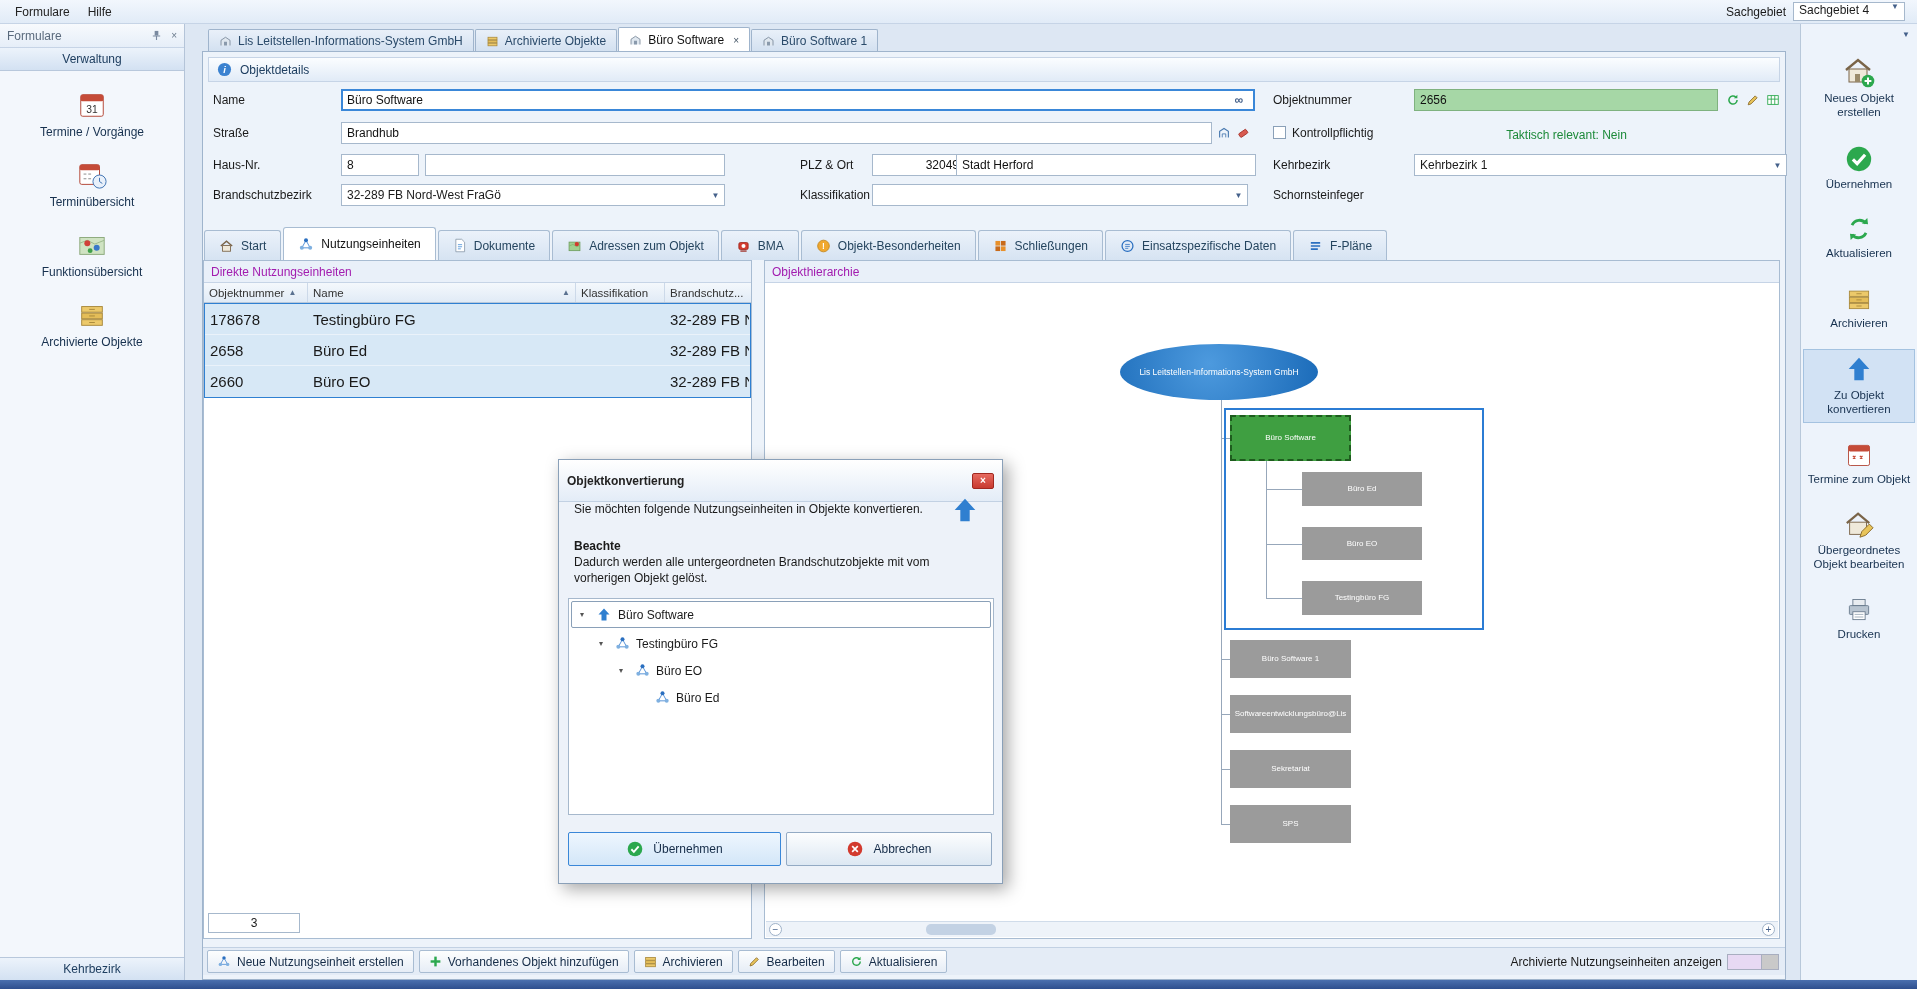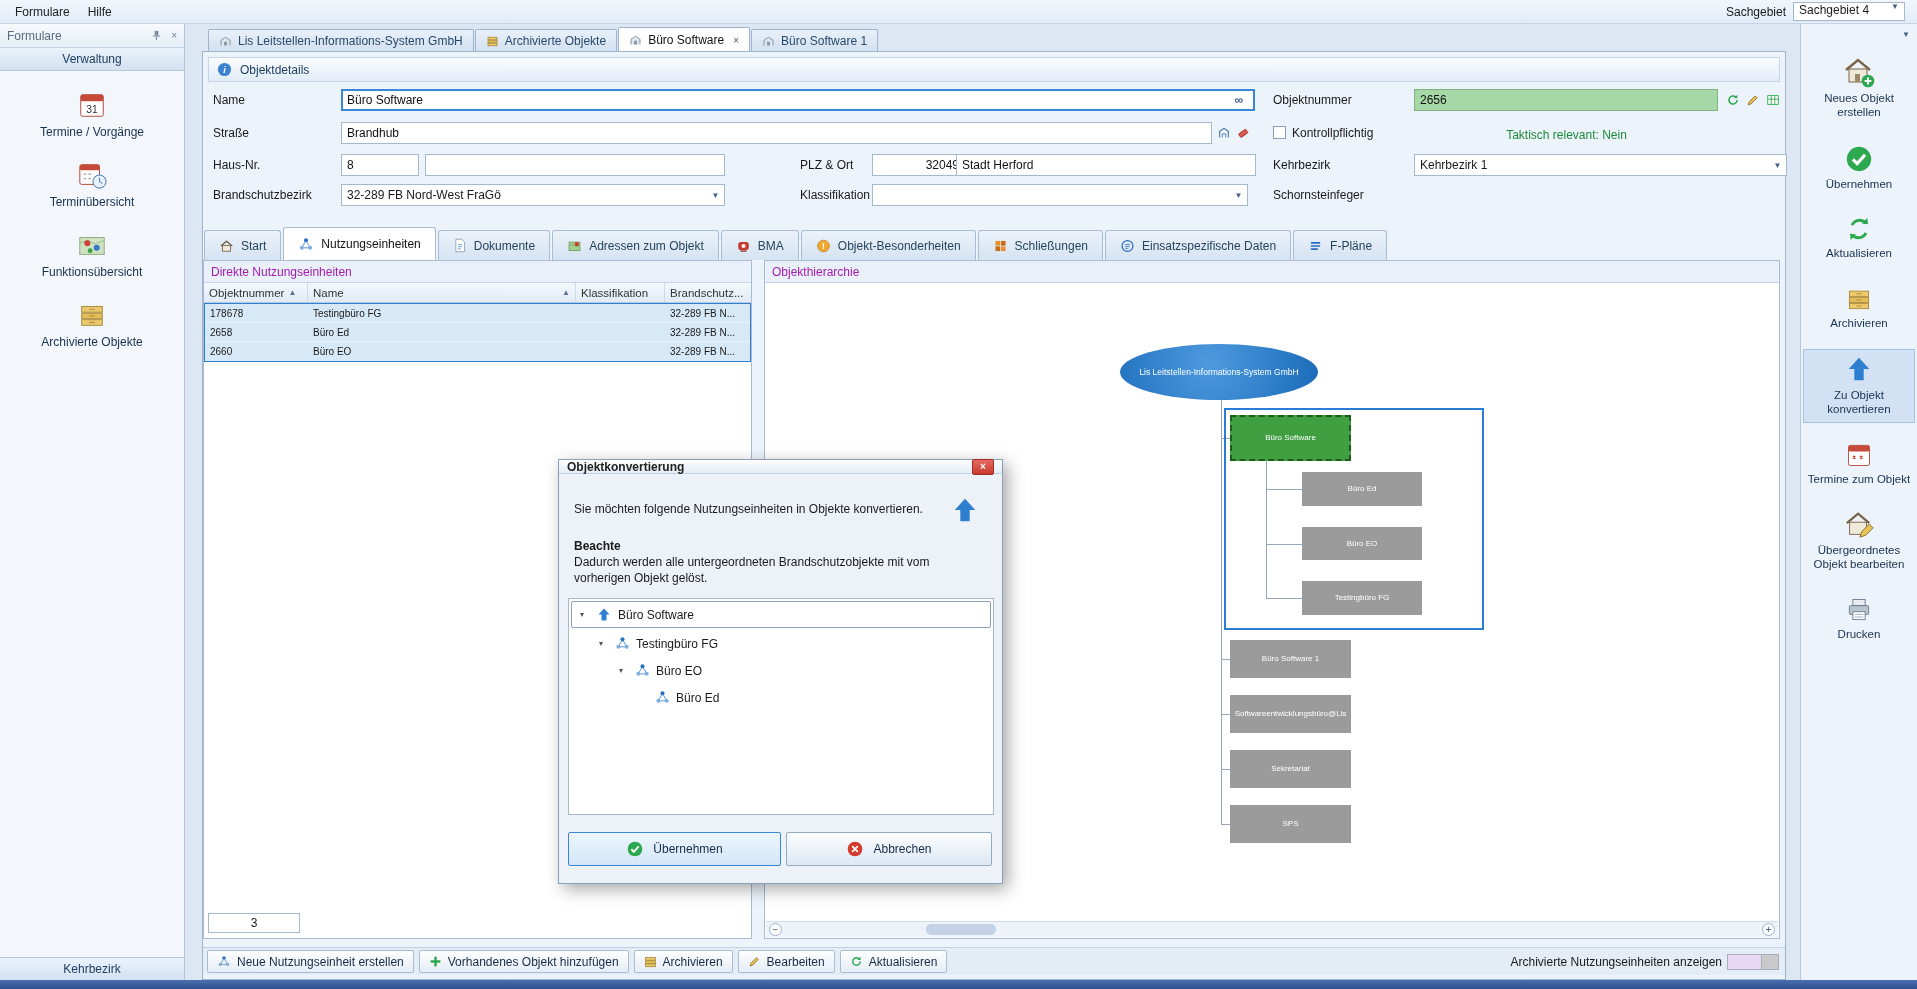--- a/index.html
+++ b/index.html
@@ -43,21 +43,21 @@
 .subtab{display:inline-flex;align-items:center;gap:7px;height:30px;padding:0 14px;background:linear-gradient(#ebf2fa,#d6e3f2);border:1px solid #a8bcd2;border-bottom:none;border-radius:3px 3px 0 0;color:#25455f;white-space:nowrap}
 .subtab.active{background:#fff;height:33px;color:#111}
 
 .panel-caption{height:22px;display:flex;align-items:center;padding:0 7px;color:#a21caf;background:#e9f0f9;border-bottom:1px solid #c6d4e6}
 .lpanel{position:absolute;left:0;top:208px;width:549px;height:679px;background:#fff;border:1px solid #a8bcd2}
 .rpanel{position:absolute;left:561px;top:208px;width:1016px;height:679px;background:#fff;border:1px solid #a8bcd2}
 .ghdr{display:flex;height:20px;background:linear-gradient(#f4f8fc,#e1ebf6);border-bottom:1px solid #b8c8da;font-size:11.5px;color:#333}
 .gcol{padding:2px 5px;border-right:1px solid #ccd9e9;display:flex;align-items:center;gap:4px}
 .sort{font-size:8px;color:#5a7190}
 .selgroup{border:1px solid #2f80d2}
-.grow{display:flex;height:19px;align-items:center;background:#d7e8f6;border-bottom:1px solid #eaf2fa;font-size:10px}
+.grow{display:flex;height:31px;align-items:center;background:#d7e8f6;border-bottom:1px solid #eaf2fa;font-size:15px}
 .gcell{padding:0 5px;overflow:hidden;white-space:nowrap}
 .count-box{position:absolute;left:4px;bottom:5px;width:92px;height:20px;border:1px solid #a6b8cc;background:#fff;display:flex;align-items:center;justify-content:center}
 
 .hcanvas{position:absolute;left:1px;top:23px;right:1px;bottom:18px;background:#fff;overflow:hidden}
 .gnode{position:absolute;background:#9b9b9b;color:#fff;font-size:8px;line-height:1.15;display:flex;align-items:center;justify-content:center;text-align:center;padding:2px}
 .gnode.green{background:#3f9f41;border:2px dashed #1e5c1e}
 .ellipse{position:absolute;border-radius:50%;background:radial-gradient(circle at 45% 35%,#4d9ade,#1a6ab8);color:#fff;font-size:8.5px;line-height:1.25;display:flex;align-items:center;justify-content:center;text-align:center;padding:6px 16px}
 .selrect{position:absolute;border:2px solid #2b7cd4}
 .cline{position:absolute;background:#97a7ba}
 .hscroll{position:absolute;left:1px;bottom:1px;right:1px;height:16px;background:#eef3f9;border-top:1px solid #d0dcea;display:flex;align-items:center;padding:0 3px;gap:4px}
@@ -71,21 +71,21 @@
 .toggle{width:52px;height:16px;border:1px solid #a8aec0;display:flex;margin-right:2px}
 .toggle .on{flex:1;background:#e7d9f3}
 .toggle .knob{width:17px;background:#c9c9c9;border-left:1px solid #a8aec0}
 
 .actionbar{position:absolute;right:0;top:24px;width:117px;bottom:9px;background:#edf3fb;border-left:1px solid #b8c8da;display:flex;flex-direction:column;align-items:center;padding-top:26px;gap:12px;z-index:4}
 .ab-chevron{position:absolute;right:7px;top:6px;color:#44608a;font-size:8px}
 .action{width:112px;display:flex;flex-direction:column;align-items:center;gap:4px;padding:5px 2px;text-align:center;color:#17314f;font-size:11.5px;line-height:1.2;border:1px solid transparent}
 .action.active{background:#d2e2f4;border:1px solid #a4c2e0}
 
 .dialog{position:absolute;left:558px;top:459px;width:445px;height:425px;background:#edf2f9;border:1px solid #8aa0b8;box-shadow:5px 5px 16px rgba(0,0,0,.35);z-index:10}
-.dlg-title{height:14px;background:linear-gradient(#ffffff,#e3ecf7);border-bottom:1px solid #c2d1e3;display:flex;align-items:center;padding:0 8px;font-weight:bold;color:#222}
+.dlg-title{height:42px;background:linear-gradient(#ffffff,#e3ecf7);border-bottom:1px solid #c2d1e3;display:flex;align-items:center;padding:0 8px;font-weight:bold;color:#222}
 .dlg-close{margin-left:auto;width:22px;height:16px;background:linear-gradient(#e66a60,#c83a30);color:#fff;display:flex;align-items:center;justify-content:center;font-size:10px;border:1px solid #a02820;border-radius:2px}
 .dlg-msg{position:absolute;left:15px;top:42px;width:370px}
 .dlg-note-title{position:absolute;left:15px;top:79px;font-weight:bold}
 .dlg-note{position:absolute;left:15px;top:95px;width:400px;line-height:1.3}
 .treebox{position:absolute;left:9px;top:138px;width:426px;height:217px;background:#fff;border:1px solid #a6b8cc}
 .trow{height:27px;display:flex;align-items:center;gap:6px;font-size:12px}
 .trow.boxed{border:1px solid #8aa0b8;border-radius:2px;margin:2px;background:#fff}
 .texp{font-size:8px;color:#555;width:10px}
 .dlg-btn{position:absolute;height:34px;display:flex;align-items:center;justify-content:center;gap:9px;background:linear-gradient(#fcfdfe,#dde8f3);border:1px solid #93aac4;border-radius:2px;color:#152c48}
 .dlg-btn.primary{border:1px solid #3a87d8;background:linear-gradient(#eef6fe,#d3e6f8)}

